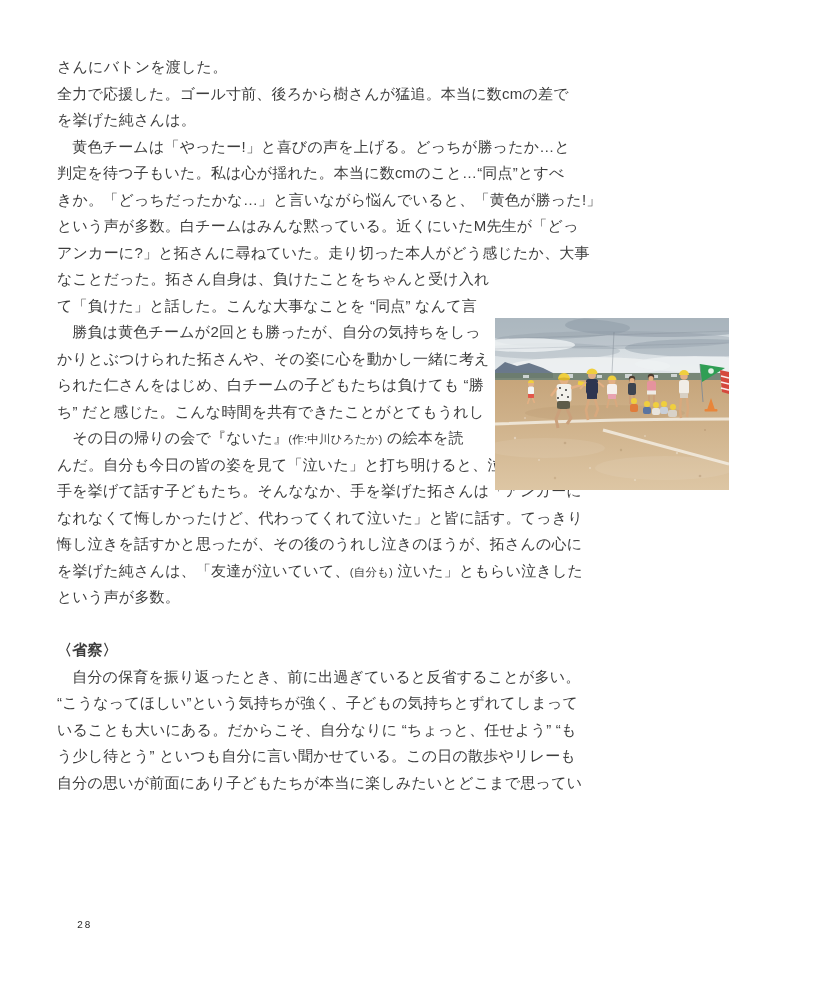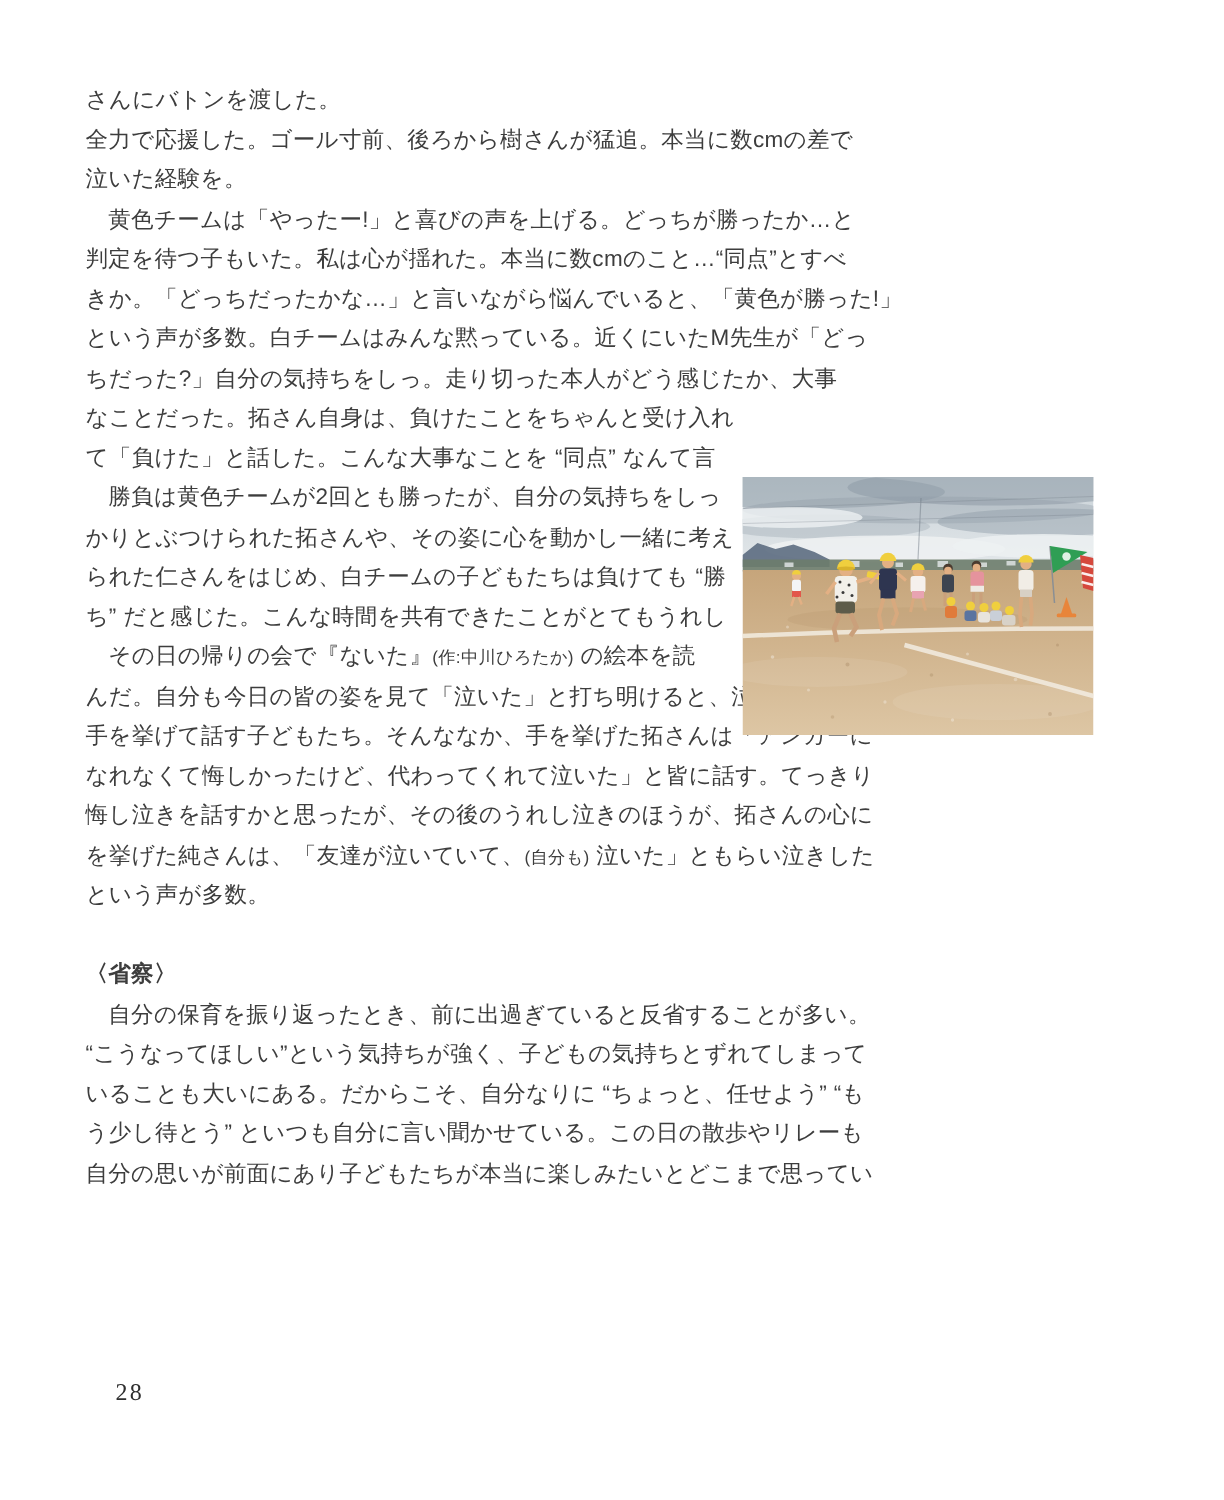--- a/index.html
+++ b/index.html
@@ -21,39 +21,39 @@
   }
   .line .small{font-size:11.5px;}
   .heading{font-weight:bold;}
   .spacer-line{height:26.5px;}
   .photo{
     position:absolute;left:495px;top:318px;width:234px;height:172px;margin:0;padding:0;
   }
   .photo svg{display:block;width:234px;height:172px;}
   .page-number{
     position:absolute;left:77px;top:920px;
-    font-size:16px;letter-spacing:1.5px;color:#2e2e2e;
-    font-family:Liberation Serif, serif;
+    font-size:10px;letter-spacing:1.5px;color:#2e2e2e;
+    font-family:Liberation Mono, monospace;
   }
 </style>
 </head>
 <body>
 
 <div class="page">
 
   <div class="text-flow">
     <div>
         <div class="line">さんにバトンを渡した。</div>
         <div class="line">全力で応援した。ゴール寸前、後ろから樹さんが猛追。本当に数cmの差で</div>
-        <div class="line">泣いた経験を。</div>
+        <div class="line">を挙げた純さんは。</div>
         <div class="line">　黄色チームは「やったー!」と喜びの声を上げる。どっちが勝ったか…と</div>
         <div class="line">判定を待つ子もいた。私は心が揺れた。本当に数cmのこと…“同点”とすべ</div>
         <div class="line">きか。「どっちだったかな…」と言いながら悩んでいると、「黄色が勝った!」</div>
         <div class="line">という声が多数。白チームはみんな黙っている。近くにいたM先生が「どっ</div>
-        <div class="line">ちだった?」自分の気持ちをしっ。走り切った本人がどう感じたか、大事</div>
+        <div class="line">アンカーに?」と拓さんに尋ねていた。走り切った本人がどう感じたか、大事</div>
         <div class="line">なことだった。拓さん自身は、負けたことをちゃんと受け入れ</div>
         <div class="line">て「負けた」と話した。こんな大事なことを “同点” なんて言</div>
         <div class="line">　勝負は黄色チームが2回とも勝ったが、自分の気持ちをしっ</div>
         <div class="line">かりとぶつけられた拓さんや、その姿に心を動かし一緒に考え</div>
         <div class="line">られた仁さんをはじめ、白チームの子どもたちは負けても “勝</div>
         <div class="line">ち” だと感じた。こんな時間を共有できたことがとてもうれし</div>
         <div class="line"><span>　その日の帰りの会で『ないた』</span><span class="small">(作:中川ひろたか)</span><span> の絵本を読</span></div>
         <div class="line">んだ。自分も今日の皆の姿を見て「泣いた」と打ち明けると、泣いた経験を</div>
         <div class="line">手を挙げて話す子どもたち。そんななか、手を挙げた拓さんは「アンカーに</div>
         <div class="line">なれなくて悔しかったけど、代わってくれて泣いた」と皆に話す。てっきり</div>

